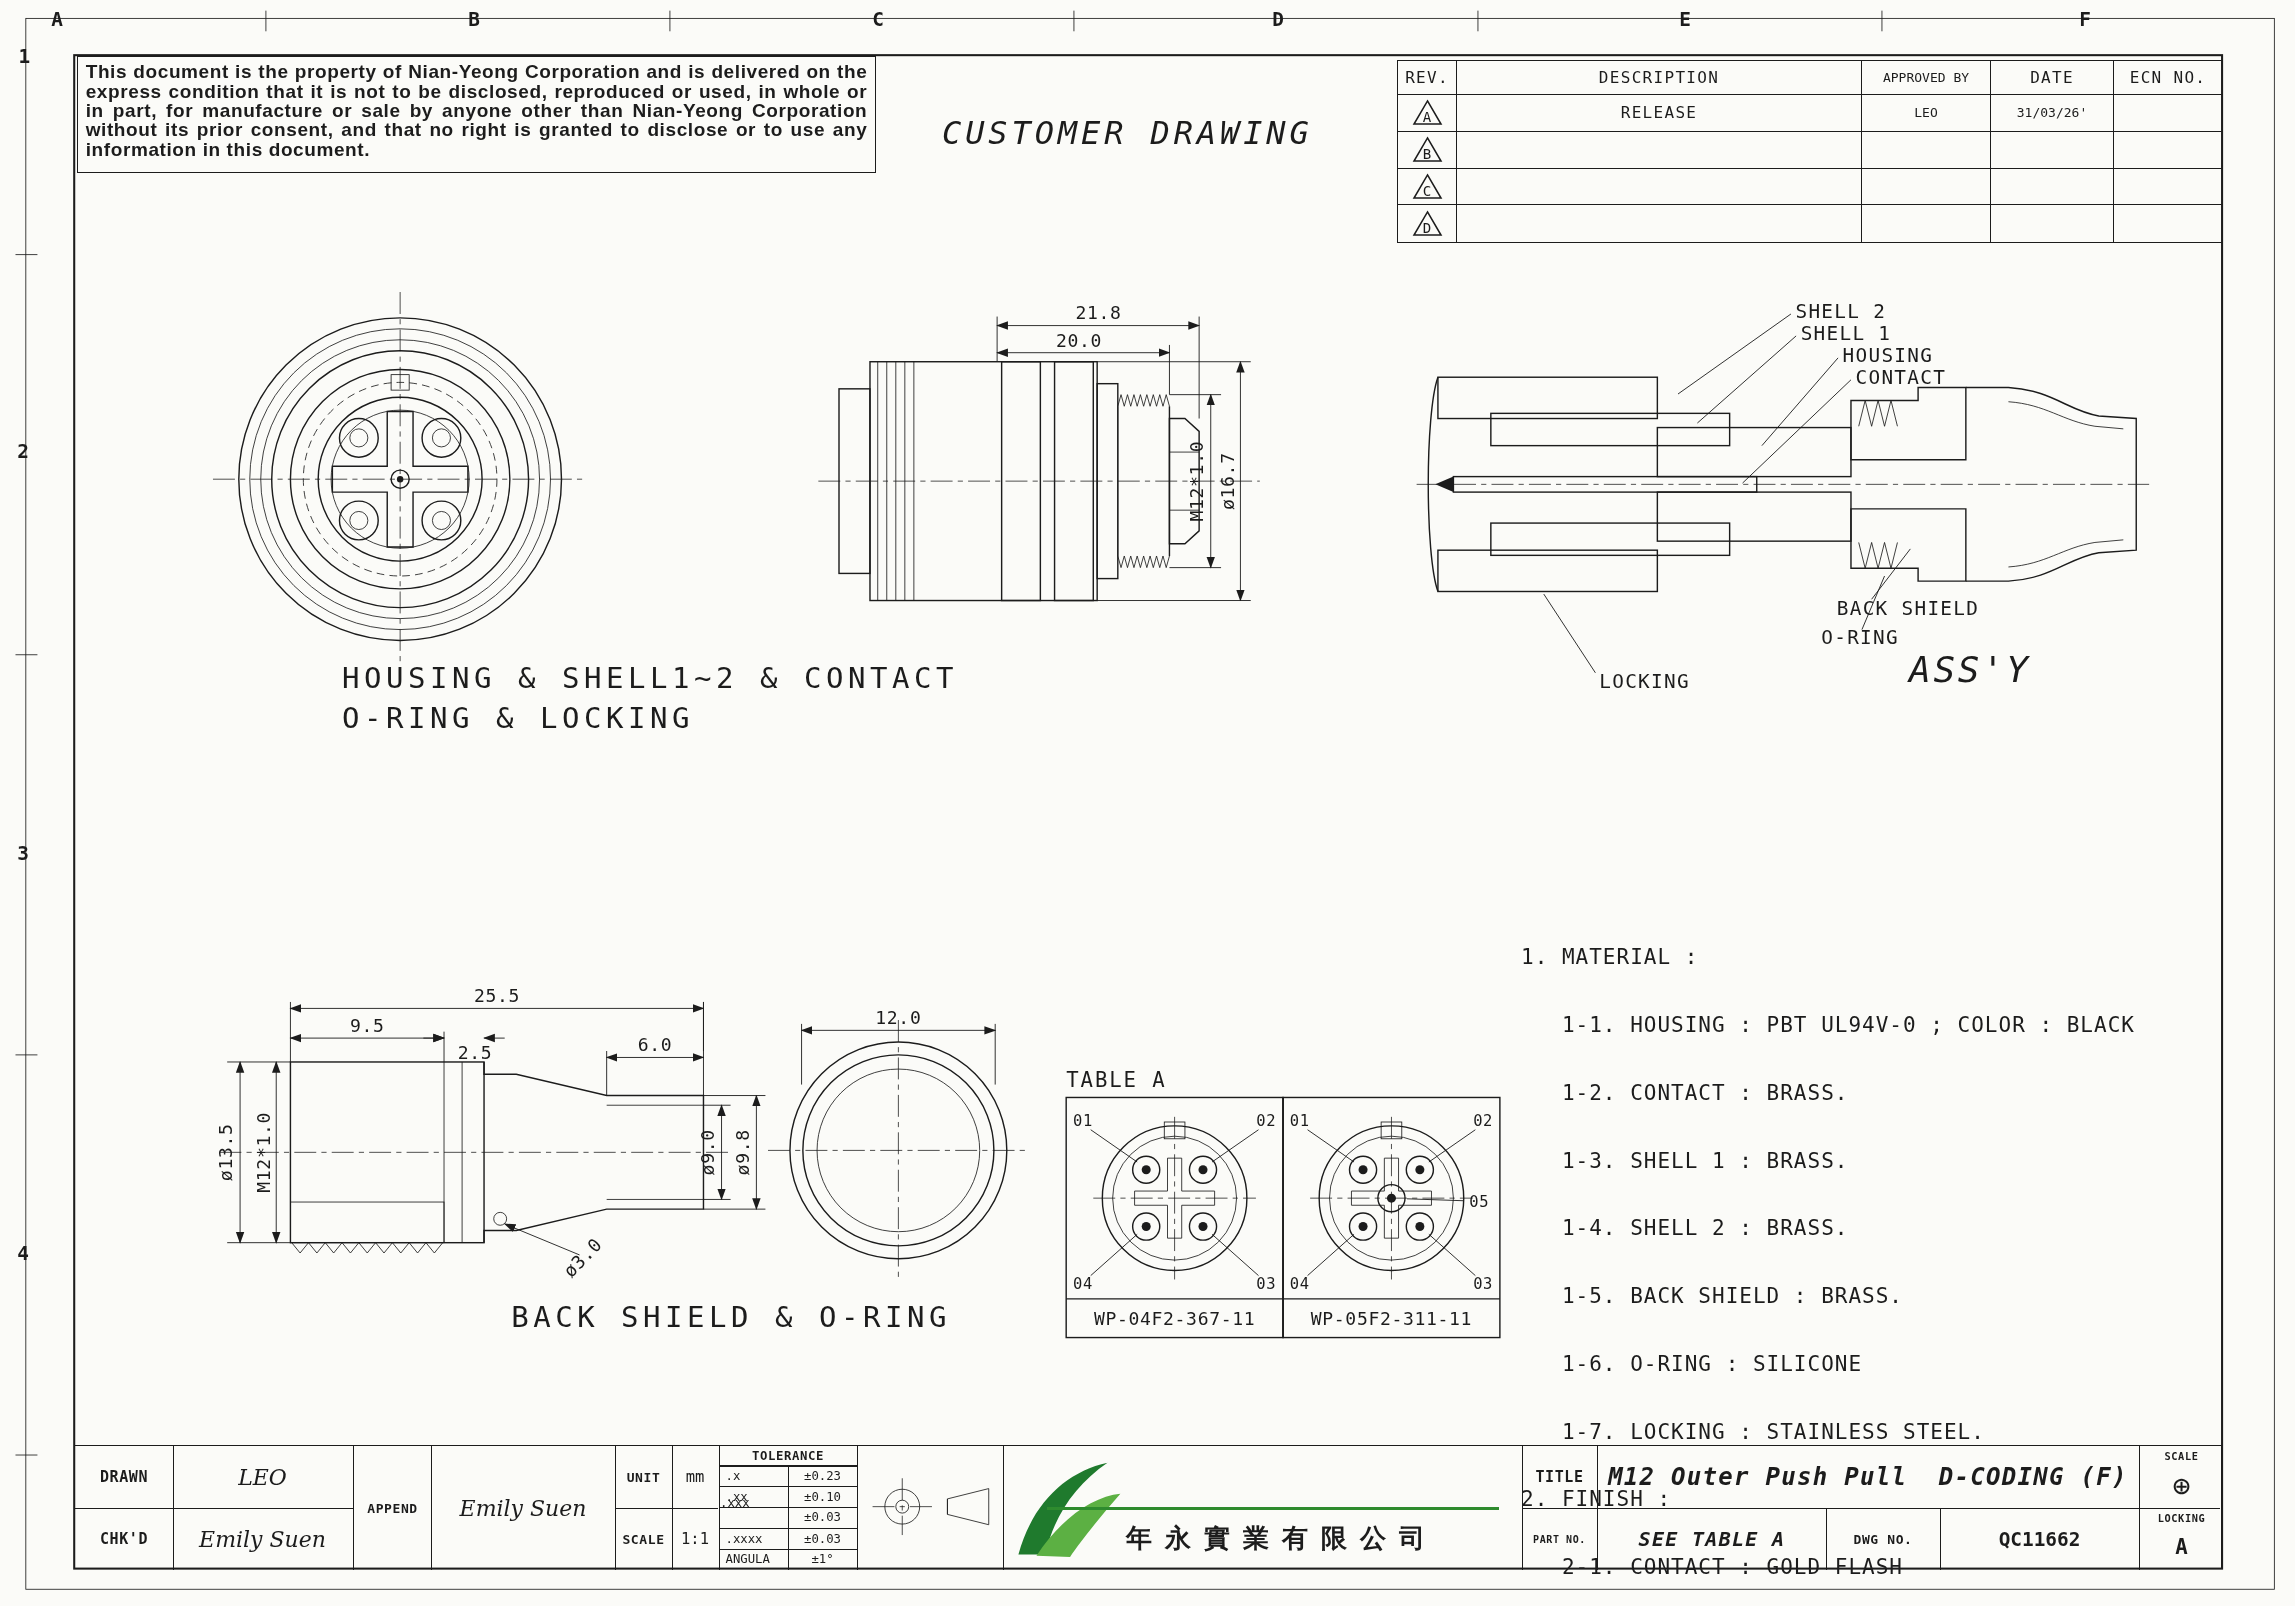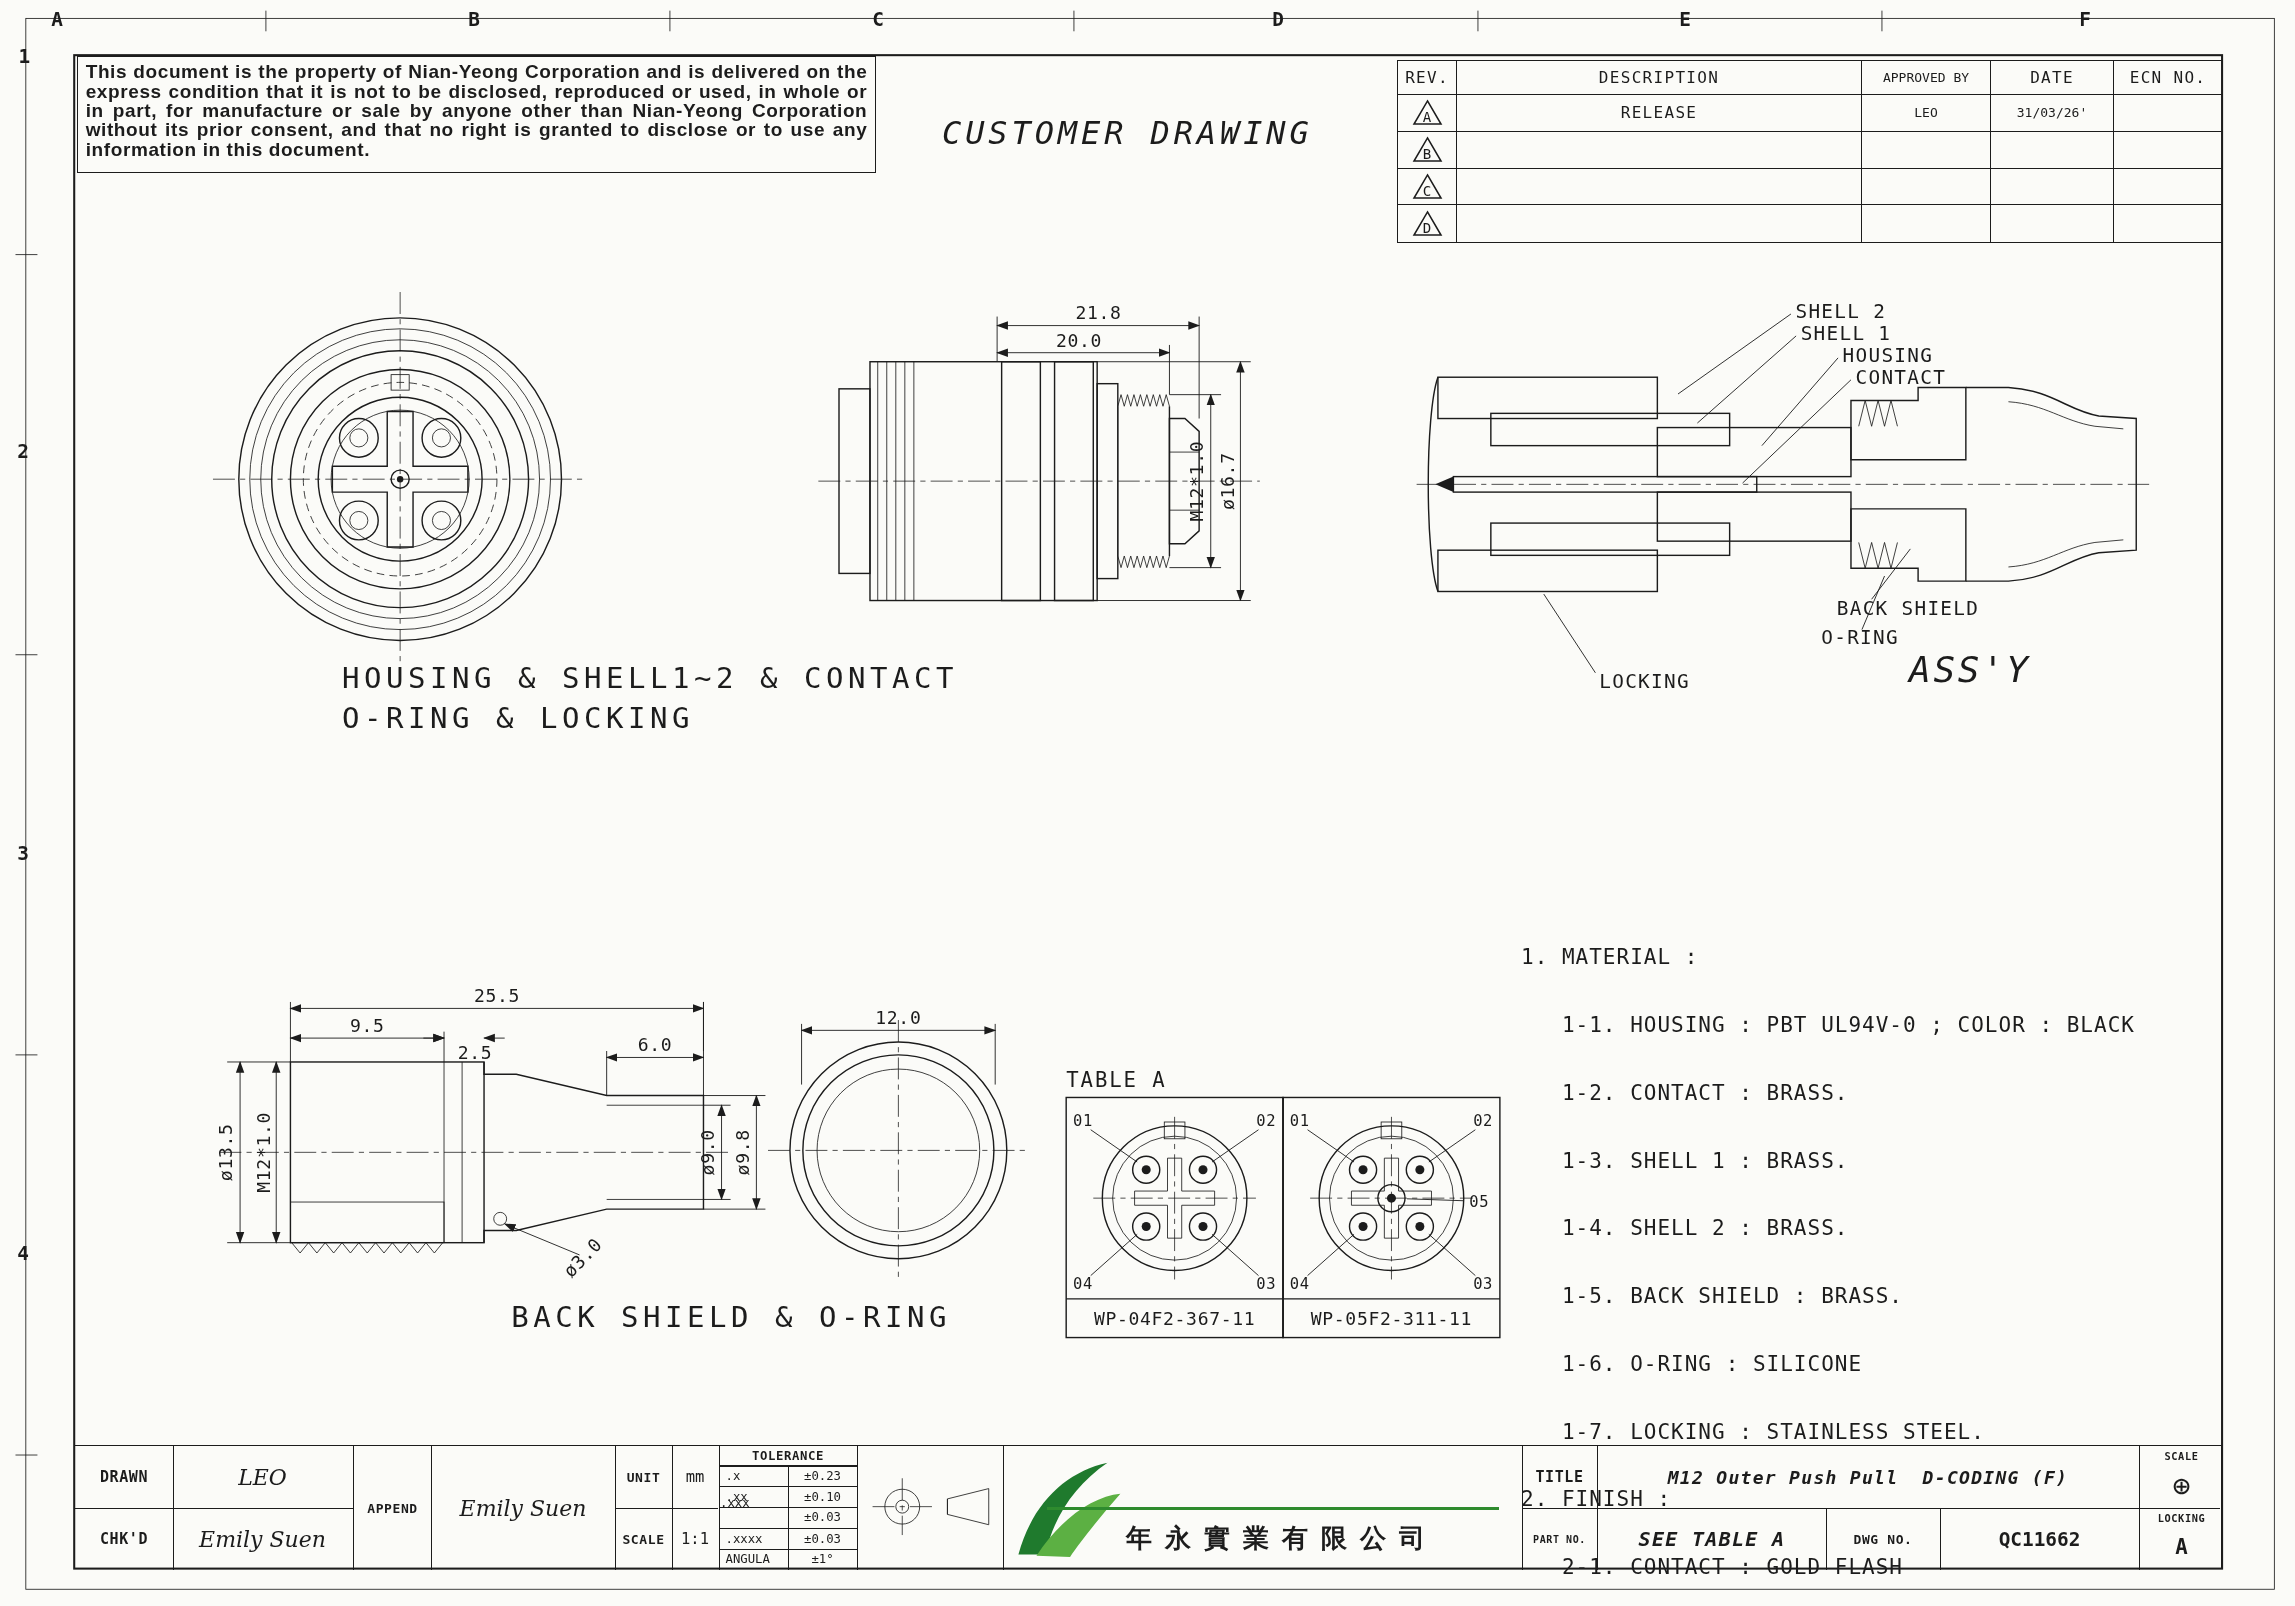--- a/index.html
+++ b/index.html
@@ -40,21 +40,21 @@
   .tb{position:absolute;left:74px;top:1445px;width:2148px;height:124px;border:1.9px solid #1c1c1c}
   .vl{position:absolute;width:1.3px;background:#1c1c1c}
   .hl{position:absolute;height:1.3px;background:#1c1c1c}
   .cell{position:absolute;display:flex;align-items:center;justify-content:center;white-space:pre}
   .lbl{font-size:15px;font-weight:bold;letter-spacing:0.6px}
   .sig{font-family:"DejaVu Serif",serif;font-style:italic;font-size:22px}
   .tol{font-size:12.3px}
   .co-en{font-family:"Liberation Serif",serif;font-weight:bold;font-style:italic;font-size:28px;letter-spacing:3.2px;color:#101820}
   .co-zh{font-size:26px;letter-spacing:13px;font-weight:bold}
   .greenline{position:absolute;height:2.6px;background:#2e8b2e}
-  .titval{font-style:italic;font-weight:bold;font-size:18px;letter-spacing:1.3px}
+  .titval{font-style:italic;font-weight:bold;font-size:24px;letter-spacing:1.3px}
   .tiny{font-size:10.3px;font-weight:bold;letter-spacing:0.6px}
 </style>
 </head>
 <body>
 
 <div class="sheet">
 
 <svg class="art" width="2295" height="1607" viewBox="0 0 3556 2489">
   <defs>
     <pattern id="h1" patternUnits="userSpaceOnUse" width="14" height="14" patternTransform="rotate(45)">

